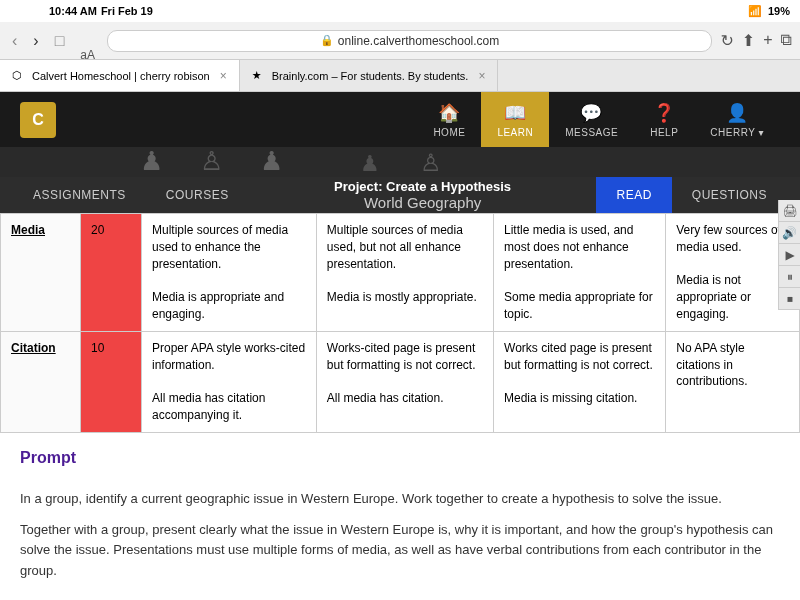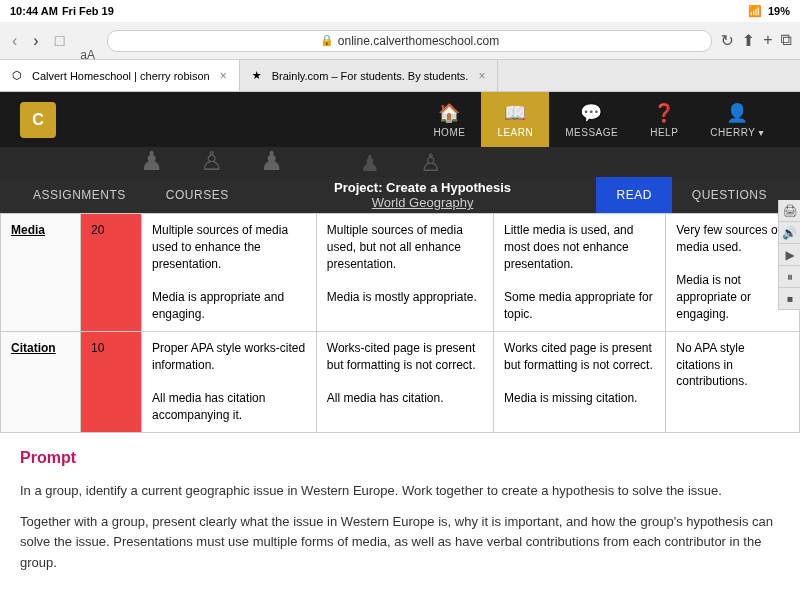--- a/index.html
+++ b/index.html
@@ -9,21 +9,21 @@
     .status-bar {
       background: #fff;
       display: flex;
       justify-content: space-between;
       align-items: center;
       padding: 4px 10px;
       font-size: 11px;
       font-weight: 600;
       height: 22px;
     }
-    .status-left { display: flex; gap: 4px; align-items: flex-start; }
+    .status-left { display: flex; gap: 4px; align-items: flex-start; margin-left: 39px; }
     .status-right { display: flex; gap: 6px; align-items: center; font-size: 11px; }
 
     
     .browser-chrome {
       background: #f1f1f1;
       border-bottom: 1px solid #ccc;
       padding: 4px 8px;
       display: flex;
       align-items: center;
       gap: 8px;
@@ -133,21 +133,21 @@
       display: flex;
       align-items: center;
       font-size: 12px;
       cursor: pointer;
       letter-spacing: 0.5px;
       text-transform: uppercase;
     }
     .sub-nav-divider { flex: 1; }
     .project-title-area { color: #fff; font-size: 12px; text-align: center; padding: 0 20px; }
     .project-title { font-weight: bold; font-size: 13px; }
-    .project-subtitle { font-size: 13px; color: #ccc; text-decoration: underline; }
+    .project-subtitle { font-size: 15px; color: #ccc; }
     .sub-nav-right { display: flex; }
     .sub-nav-right .sub-nav-item { color: #ccc; }
     .sub-nav-right .sub-nav-item.active { background: #1d4ed8; color: #fff; }
 
     
     .main-content {
       background: #fff;
       padding: 0;
       overflow-y: auto;
       height: calc(600px - 22px - 38px - 32px - 55px - 30px - 36px);
@@ -179,22 +179,22 @@
       background: #ef4444;
     }
 
     
     .prompt-section {
       padding: 16px 20px;
     }
     .prompt-title {
       font-size: 16px;
       font-weight: bold;
-      margin-bottom: 14px;
-      color: #be185d;
+      margin-bottom: 22px;
+      color: #4c1d95;
     }
     .prompt-text {
       font-size: 13px;
       color: #333;
       line-height: 1.6;
       margin-bottom: 10px;
     }
 
     
     .sidebar-controls {

